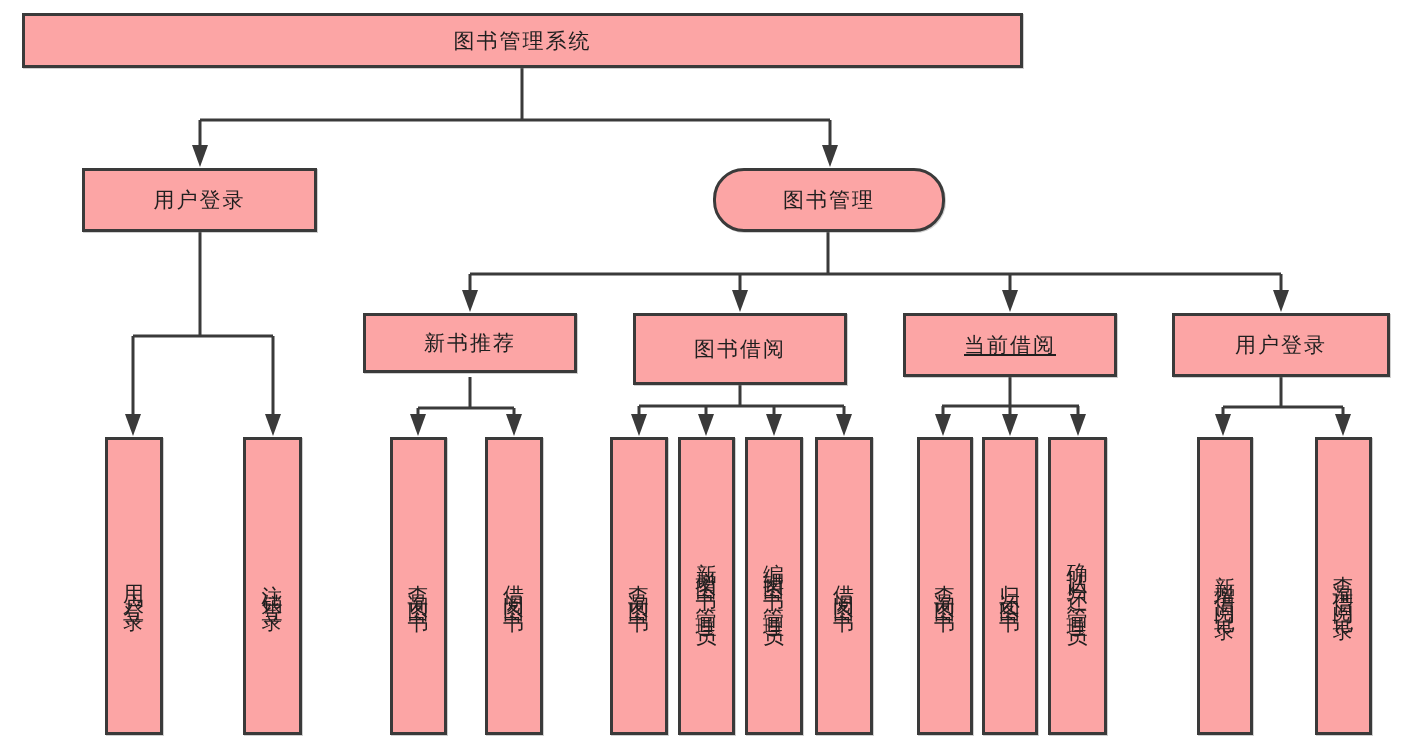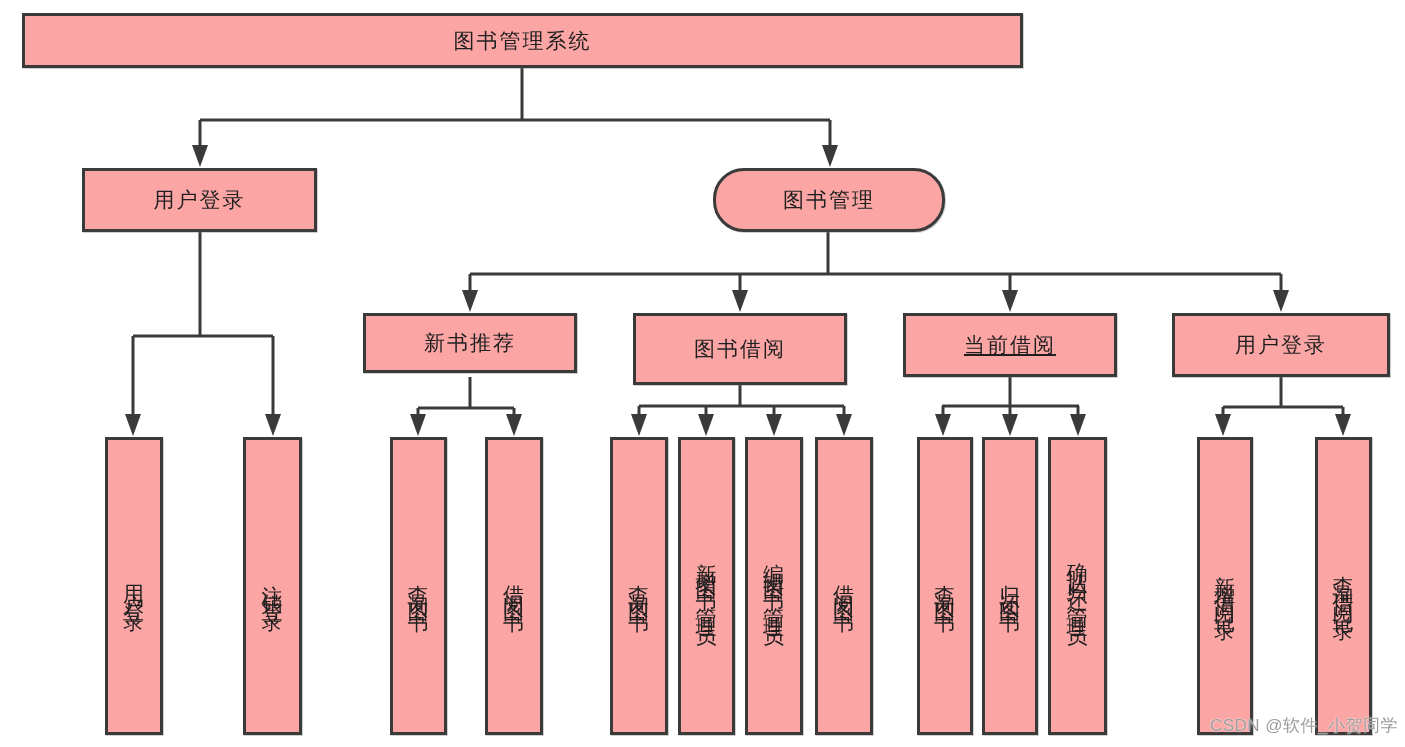--- a/index.html
+++ b/index.html
@@ -154,15 +154,14 @@
     <span>确认归还（管理员）</span>
   </div>
 
   <div class="node leaf" style="left:1197px; top:437px; width:56px; height:298px;">
     <span>新增借阅记录</span>
   </div>
   <div class="node leaf" style="left:1315px; top:437px; width:57px; height:298px;">
     <span>查询借阅记录</span>
   </div>
 
-  <div class="watermark">CSDN @软件_小贺同学</div>
 
 </div>
 
 </body></html>

